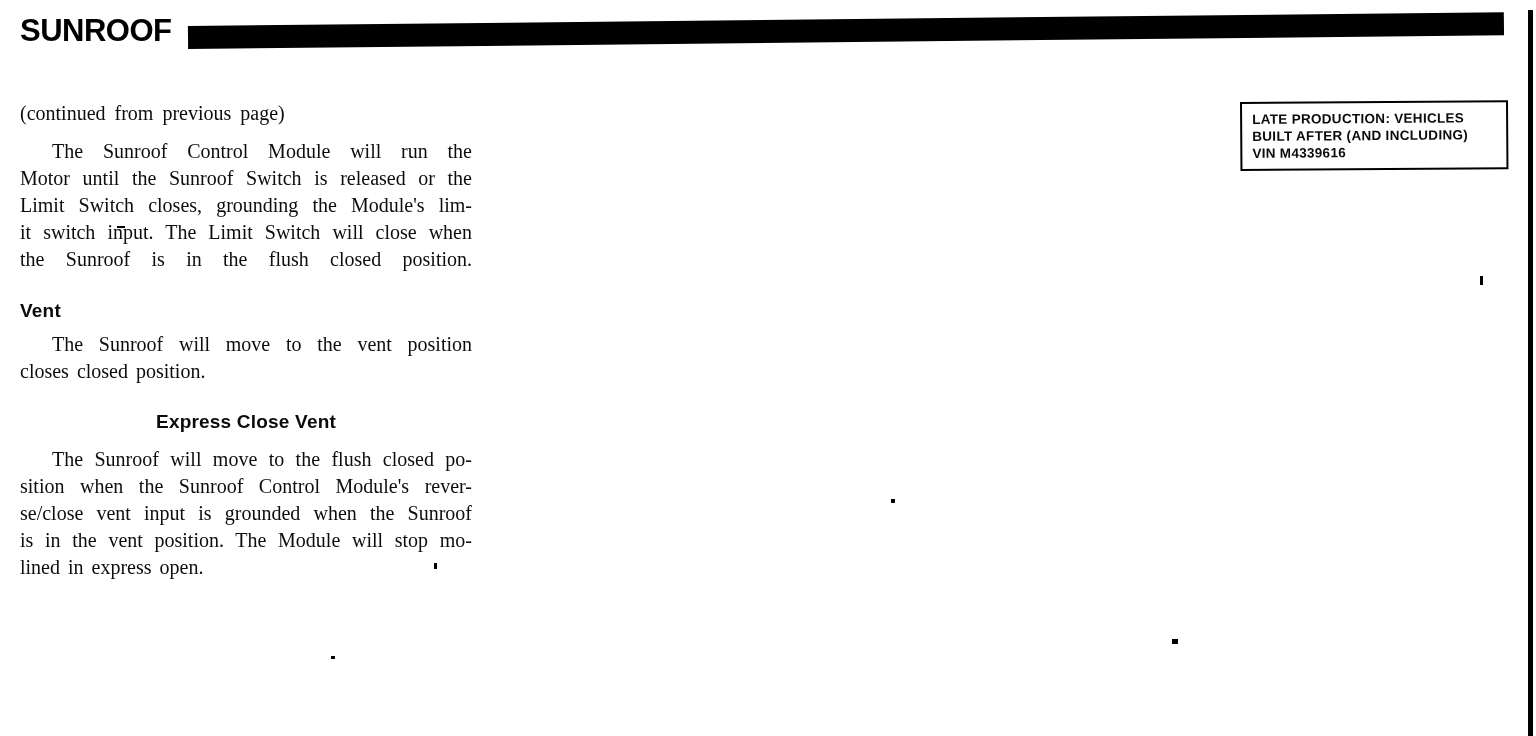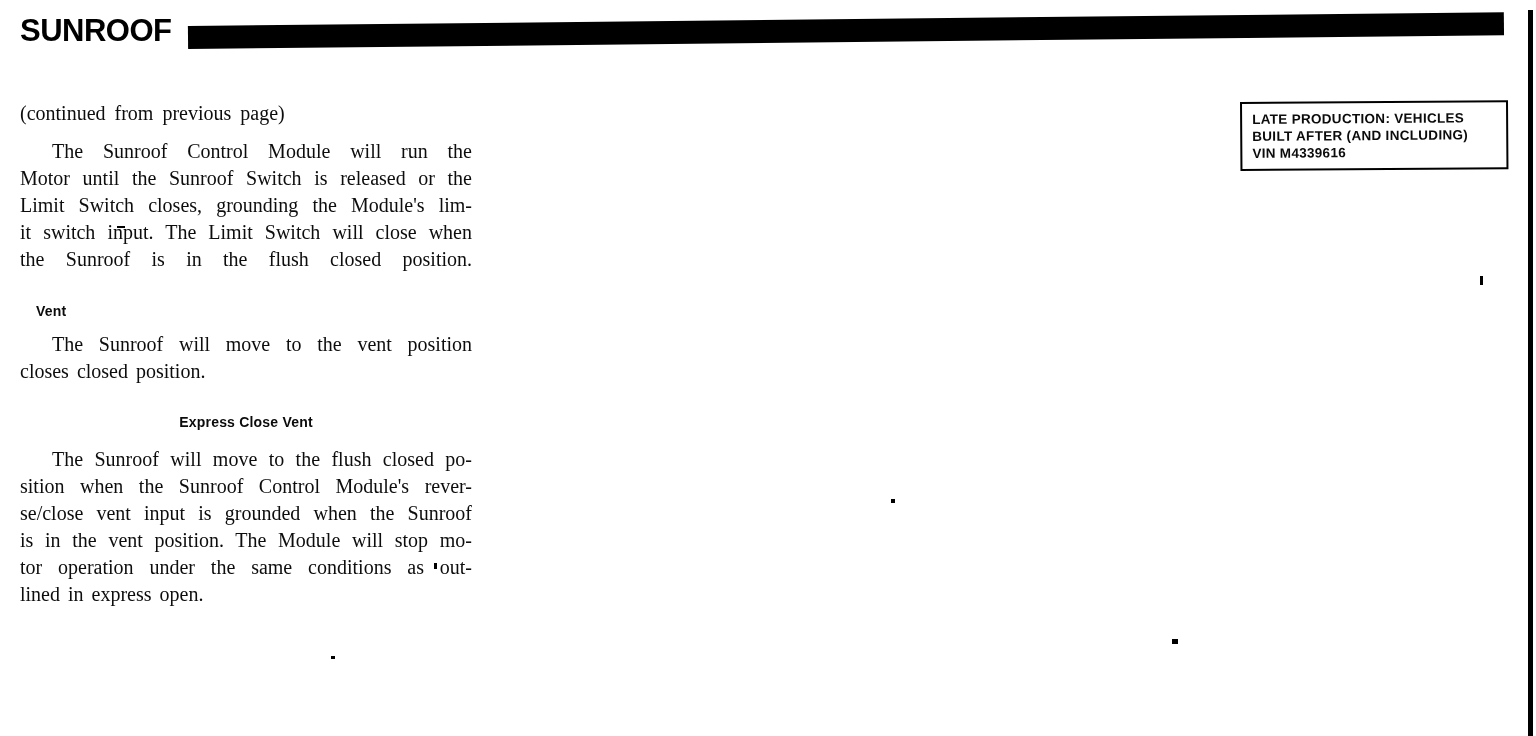--- a/index.html
+++ b/index.html
@@ -89,24 +89,24 @@
     text-align: justify;
     text-align-last: justify;
     white-space: normal;
   }
   .line.indent { padding-left: 32px; }
   .line.last {
     text-align-last: left;
     word-spacing: 3px;
   }
   .section-heading {
-    margin: 16px;
+    margin: 0;
     font-family: "Liberation Sans", "DejaVu Sans", sans-serif;
     font-weight: bold;
-    font-size: 14px;
+    font-size: 19px;
     line-height: 20px;
     letter-spacing: 0.2px;
     color: #0b0b0b;
   }
   .heading-vent    { margin-top: 28px; margin-bottom: 10px; }
   .heading-express { margin-top: 27px; margin-bottom: 14px; text-align: center; }
 
   
   .speck {
     position: absolute;
@@ -152,21 +152,20 @@
       <div class="line last">closes closed position.</div>
     </div>
 
     <h2 class="section-heading heading-express">Express Close Vent</h2>
 
     <div class="para">
       <div class="line indent">The Sunroof will move to the flush closed po-</div>
       <div class="line">sition when the Sunroof Control Module's rever-</div>
       <div class="line">se/close vent input is grounded when the Sunroof</div>
       <div class="line">is in the vent position. The Module will stop mo-</div>
-      <div class="line">tor operation under the same conditions as out-</div>
       <div class="line last">lined in express open.</div>
     </div>
 
   </div>
 
   <div class="edge-line"></div>
 
   <div class="speck speck-dash"></div>
   <div class="speck speck-mid"></div>
   <div class="speck speck-tick"></div>

